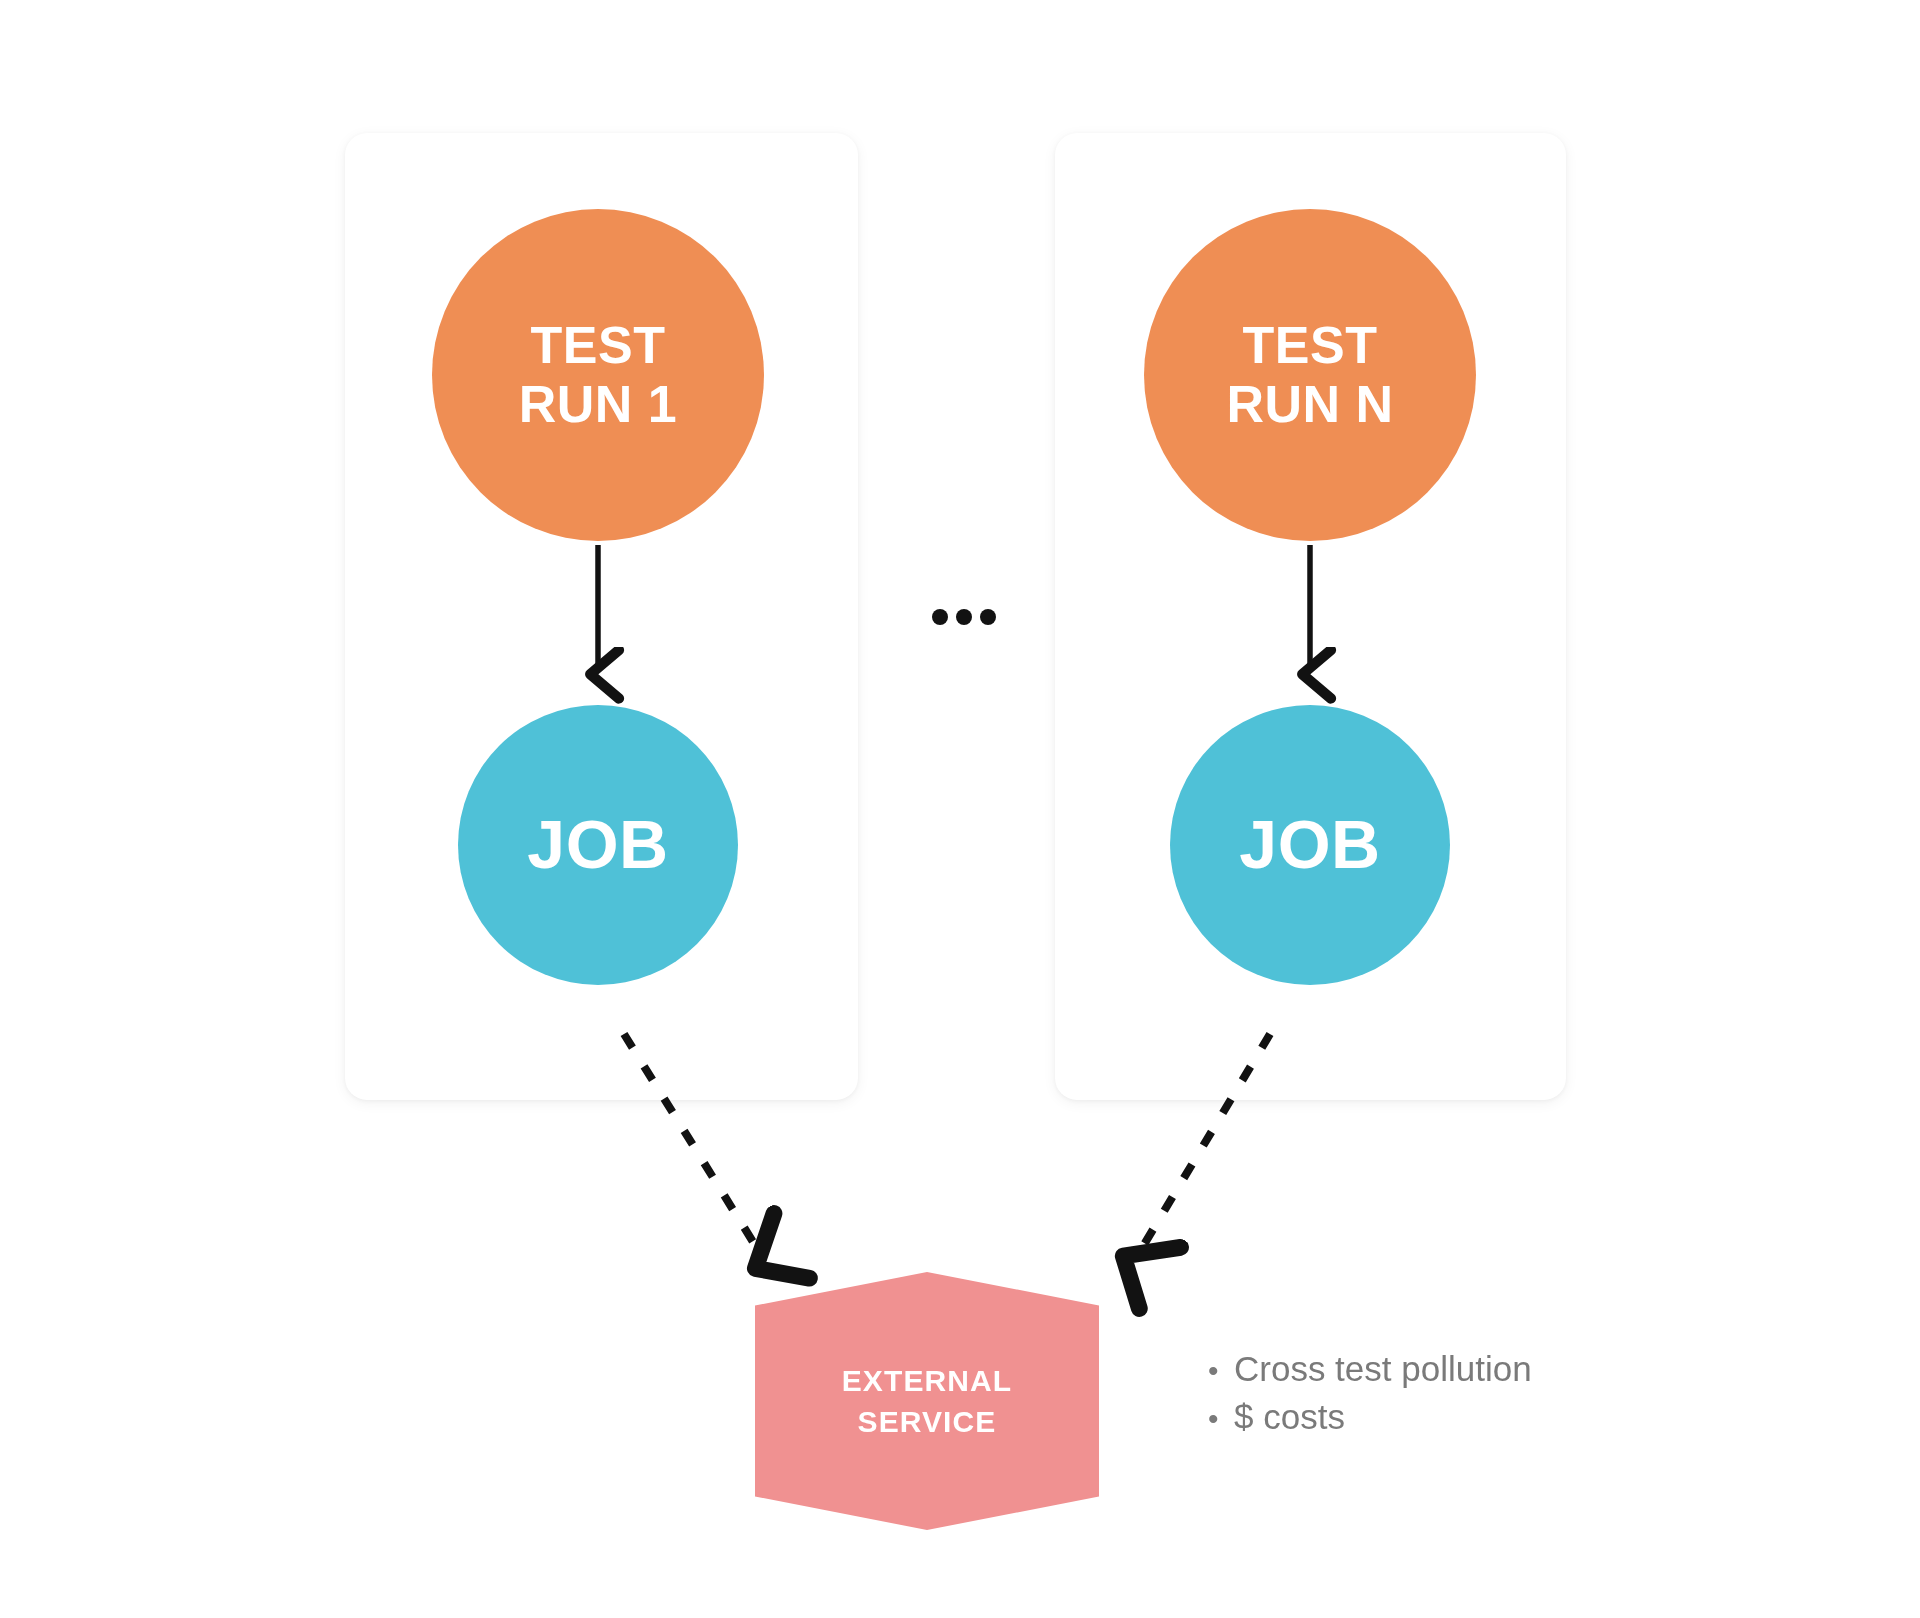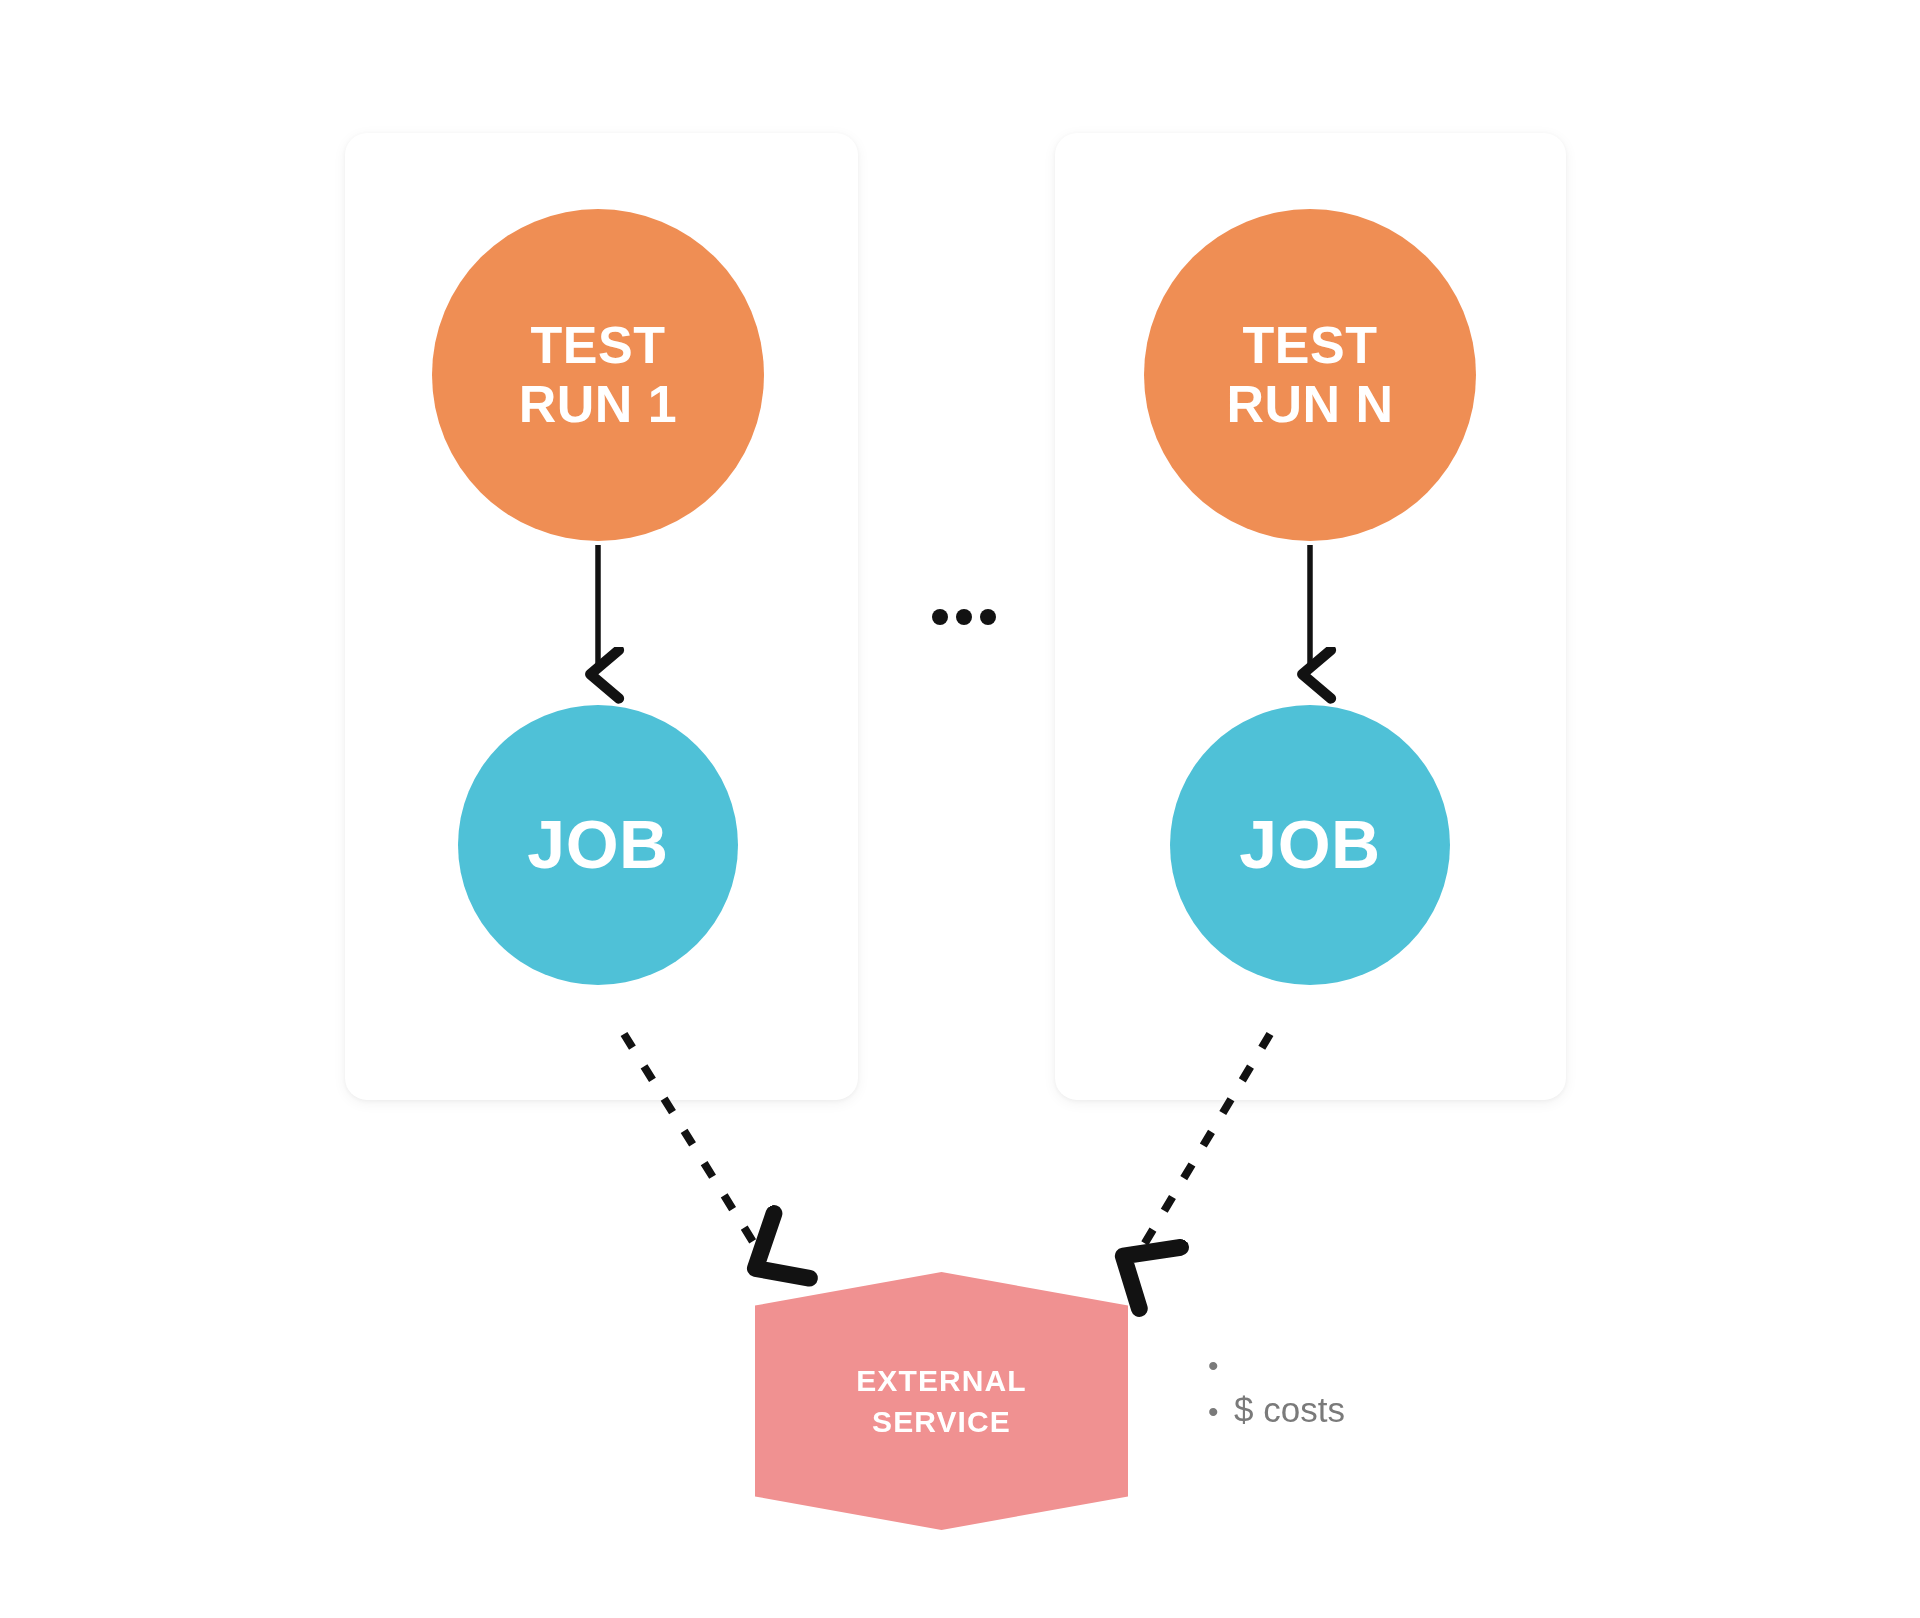--- a/index.html
+++ b/index.html
@@ -67,21 +67,21 @@
     width: 1920px;
     height: 1618px;
     pointer-events: none;
   }
 
   
   #hexagon-wrap {
     position: absolute;
     left: 755px;
     top: 1272px;
-    width: 373px;
+    width: 344px;
     height: 258px;
   }
   #hexagon-shape {
     width: 100%;
     height: 100%;
     clip-path: polygon(50% 0%, 100% 13%, 100% 87%, 50% 100%, 0% 87%, 0% 13%);
   }
   #hexagon-label {
     position: absolute;
     left: 0;
@@ -192,20 +192,21 @@
 
   <div id="hexagon-wrap">
     <div id="hexagon-shape" style="background: rgb(240, 145, 145);"></div>
     <div id="hexagon-label">EXTERNAL
 SERVICE</div>
   </div>
 
   <div id="notes">
     <div class="note-item">
       <span class="note-bullet">•</span>
+      <span>Cross test pollution</span>
     </div>
     <div class="note-item">
       <span class="note-bullet">•</span>
       <span>$ costs</span>
     </div>
   </div>
 
 </div>
 
 </body></html>

